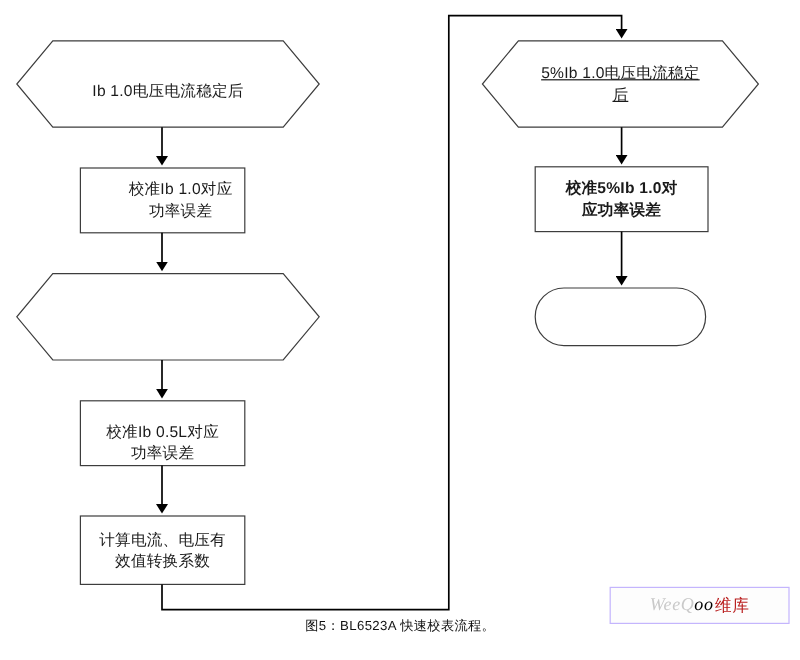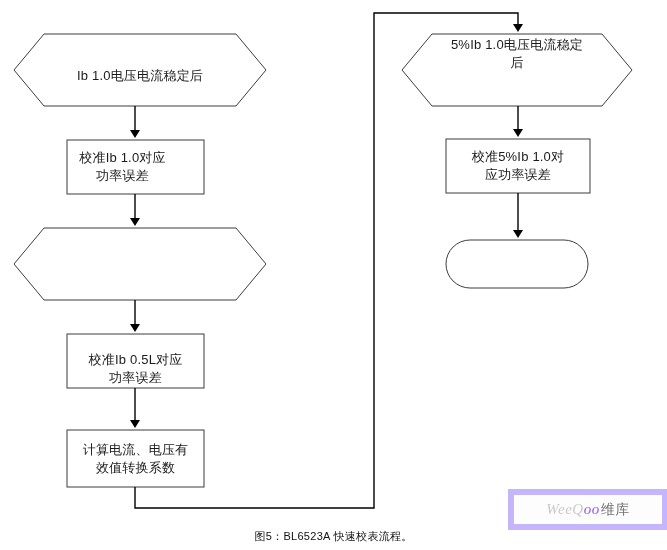--- a/index.html
+++ b/index.html
@@ -35,52 +35,52 @@
     font-size: 13px;
     line-height: 18px;
     color: #1a1a1a;
     letter-spacing: 0.2px;
     white-space: pre-line;
     pointer-events: none;
   }
   .caption {
     position: absolute;
     left: 0;
-    top: 529px;
+    top: 514px;
     width: 667px;
     text-align: center;
     font-family: "Liberation Sans", "DejaVu Sans", sans-serif;
     font-size: 11px;
     color: #111111;
     letter-spacing: 0.3px;
   }
   .watermark {
     position: absolute;
     left: 508px;
     top: 489px;
     width: 148px;
     height: 29px;
-    border: 6px solid #c4b5fd;
+    border: 1px solid #c4b5fd;
     background: #fdfdfd;
     display: flex;
     align-items: center;
     justify-content: center;
     font-family: "Liberation Serif", "DejaVu Serif", serif;
     font-size: 15px;
     font-style: italic;
     color: #c9c9c9;
     letter-spacing: 0.5px;
   }
   .watermark .wm-oo {
-    color: #8b5cf6;
+    color: #000000;
   }
   .wm-cn {
     font-style: normal;
     font-family: "Liberation Sans", "DejaVu Sans", sans-serif;
-    color: #737373;
+    color: #b91c1c;
     font-size: 14px;
     padding-left: 1px;
   }
 </style>
 </head>
 <body>
 
 <div id="page">
 
   <svg id="flow-svg" viewBox="0 0 667 550" xmlns="http://www.w3.org/2000/svg">
@@ -116,34 +116,34 @@
 
     <polyline points="135,487 135,508 374,508 374,13 518,13 518,28" fill="none" stroke="#000000" stroke-width="1.4" marker-end="url(#arrowhead)"></polyline>
 
     <line x1="518" y1="106" x2="518" y2="133" stroke="#000000" stroke-width="1.4" marker-end="url(#arrowhead)"></line>
 
     <line x1="518" y1="193" x2="518" y2="234" stroke="#000000" stroke-width="1.4" marker-end="url(#arrowhead)"></line>
   </svg>
 
   <div class="node-label" style="left:14px; top:34px; width:252px; height:84px;">Ib 1.0电压电流稳定后</div>
 
-  <div class="node-label" style="left:67px; top:140px; width:111px; height:54px;">校准Ib 1.0对应
+  <div class="node-label" style="left:67px; top:140px; width:111px; height:54px;padding-left:28px;">校准Ib 1.0对应
 功率误差</div>
 
 
   <div class="node-label" style="left:67px; top:334px; width:137px; height:70px;">校准Ib 0.5L对应
 功率误差</div>
 
   <div class="node-label" style="left:67px; top:430px; width:137px; height:57px;border-radius:26px;">计算电流、电压有
 效值转换系数</div>
 
-  <div class="node-label" style="left:412px; top:18px; width:210px; height:72px;">5%Ib 1.0电压电流稳定
+  <div class="node-label" style="left:412px; top:34px; width:210px; height:72px;text-decoration:underline;">5%Ib 1.0电压电流稳定
 后</div>
 
-  <div class="node-label" style="left:446px; top:139px; width:144px; height:54px;">校准5%Ib 1.0对
+  <div class="node-label" style="left:446px; top:139px; width:144px; height:54px;font-weight:bold;">校准5%Ib 1.0对
 应功率误差</div>
 
 
   <div class="watermark">
     <span>WeeQ</span>
       <span class="wm-oo">oo</span>
       <span class="wm-cn">维库</span>
   </div>
 
   <div class="caption">图5：BL6523A 快速校表流程。</div>

